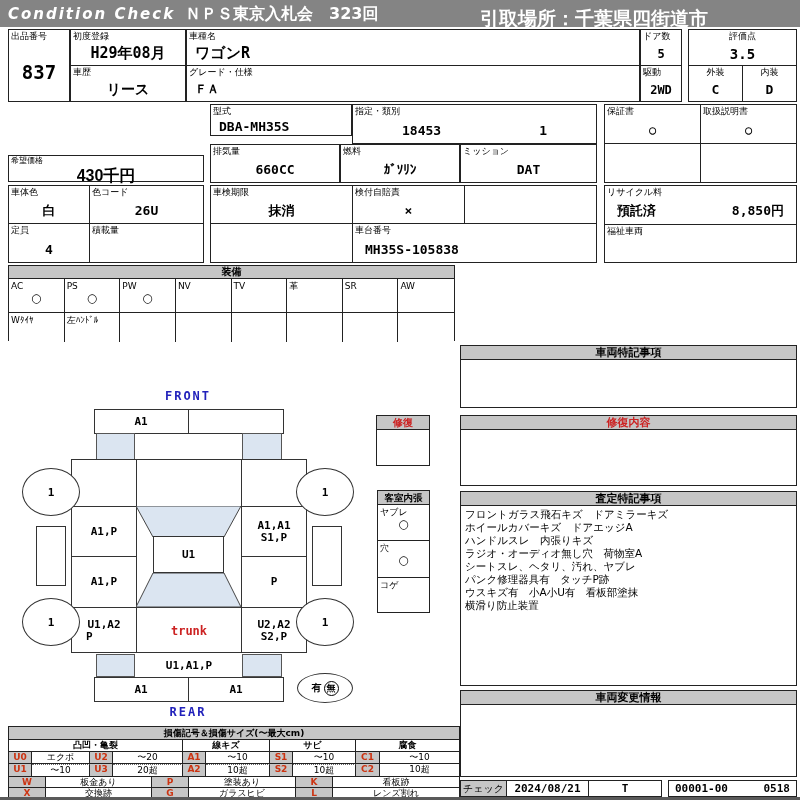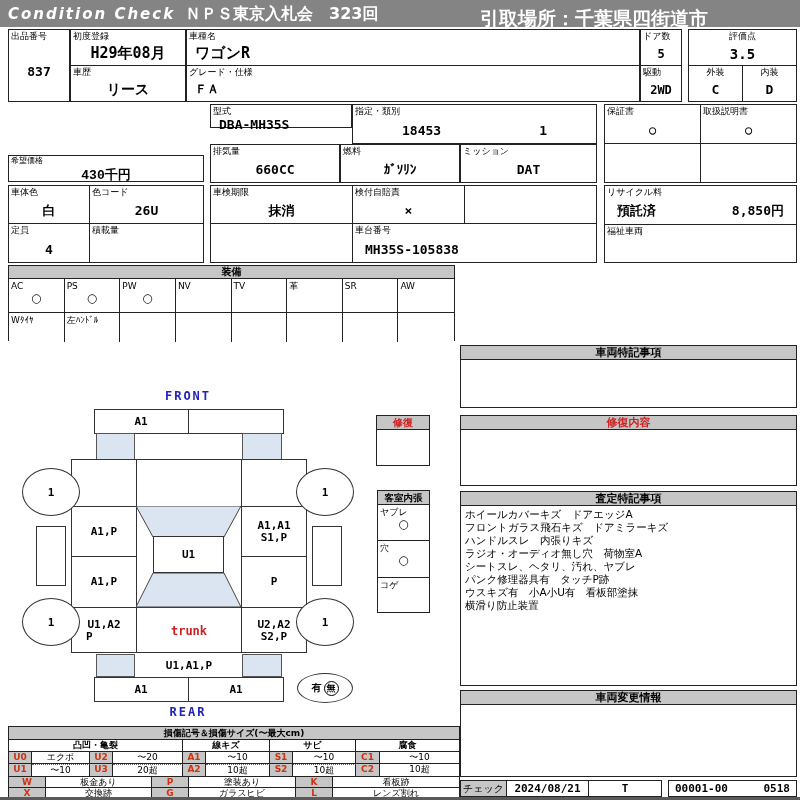--- a/index.html
+++ b/index.html
@@ -53,21 +53,21 @@
 <div class="sheet">
 
   <div class="abs topbar">
     <span class="brand">Condition  Check</span>
     <span class="tb-title">ＮＰＳ東京入札会　323回</span>
     <span class="tb-pickup">引取場所：千葉県四街道市</span>
   </div>
 
   <div class="cell" style="left:8px;top:29px;width:62px;height:73px">
     <span class="lbl">出品番号</span>
-    <div class="val" style="font-size:13px">837</div>
+    <div class="val" style="font-size:19px">837</div>
   </div>
   <div class="cell" style="left:70px;top:29px;width:116px;height:37px">
     <span class="lbl">初度登録</span>
     <div class="val" style="font-size:15px">H29年08月</div>
   </div>
   <div class="cell" style="left:186px;top:29px;width:454px;height:37px">
     <span class="lbl">車種名</span>
     <div class="val" style="justify-content:flex-start;padding-left:8px;font-size:15px">ワゴンR</div>
   </div>
   <div class="cell" style="left:640px;top:29px;width:42px;height:37px">
@@ -95,23 +95,23 @@
     <span class="lblc">外装</span>
     <div class="val" style="font-size:13px">C</div>
   </div>
   <div class="cell" style="left:742px;top:65px;width:55px;height:37px">
     <span class="lblc">内装</span>
     <div class="val" style="font-size:13px">D</div>
   </div>
 
   <div class="cell" style="left:8px;top:155px;width:196px;height:27px">
     <span class="lbl" style="font-size:8px;line-height:8px">希望価格</span>
-    <div class="val" style="font-size:13px;font-family:Liberation Mono, monospace">430千円</div>
-  </div>
-  <div class="cell" style="left:210px;top:104px;width:142px;height:24px">
+    <div class="val" style="font-size:16px;font-family:Liberation Sans, sans-serif">430千円</div>
+  </div>
+  <div class="cell" style="left:210px;top:104px;width:142px;height:32px">
     <span class="lbl">型式</span>
     <div class="val" style="justify-content:flex-start;padding-left:8px;font-size:13px">DBA-MH35S</div>
   </div>
   <div class="cell" style="left:352px;top:104px;width:245px;height:40px">
     <span class="lbl">指定・類別</span>
     <div class="val" style="justify-content:space-around;font-size:13px">
       <span>18453</span>
       <span>1</span>
     </div>
   </div>
@@ -208,22 +208,22 @@
     <div class="panel-h">車両特記事項</div>
     <div class="panel-body"></div>
   </div>
   <div class="panel" style="left:460px;top:415px;width:337px;height:71px">
     <div class="panel-h red">修復内容</div>
     <div class="panel-body"></div>
   </div>
   <div class="panel" style="left:460px;top:491px;width:337px;height:195px">
     <div class="panel-h">査定特記事項</div>
     <div class="panel-body">
+      <div>フロントガラス飛石キズ　ドアミラーキズ</div>
       <div>ホイールカバーキズ　ドアエッジA</div>
-      <div>フロントガラス飛石キズ　ドアミラーキズ</div>
       <div>ハンドルスレ　内張りキズ</div>
       <div>ラジオ・オーディオ無し穴　荷物室A</div>
       <div>シートスレ、ヘタリ、汚れ、ヤブレ</div>
       <div>パンク修理器具有　タッチP跡</div>
       <div>ウスキズ有　小A小U有　看板部塗抹</div>
       <div>横滑り防止装置</div>
     </div>
   </div>
   <div class="panel" style="left:460px;top:690px;width:337px;height:87px">
     <div class="panel-h">車両変更情報</div>

